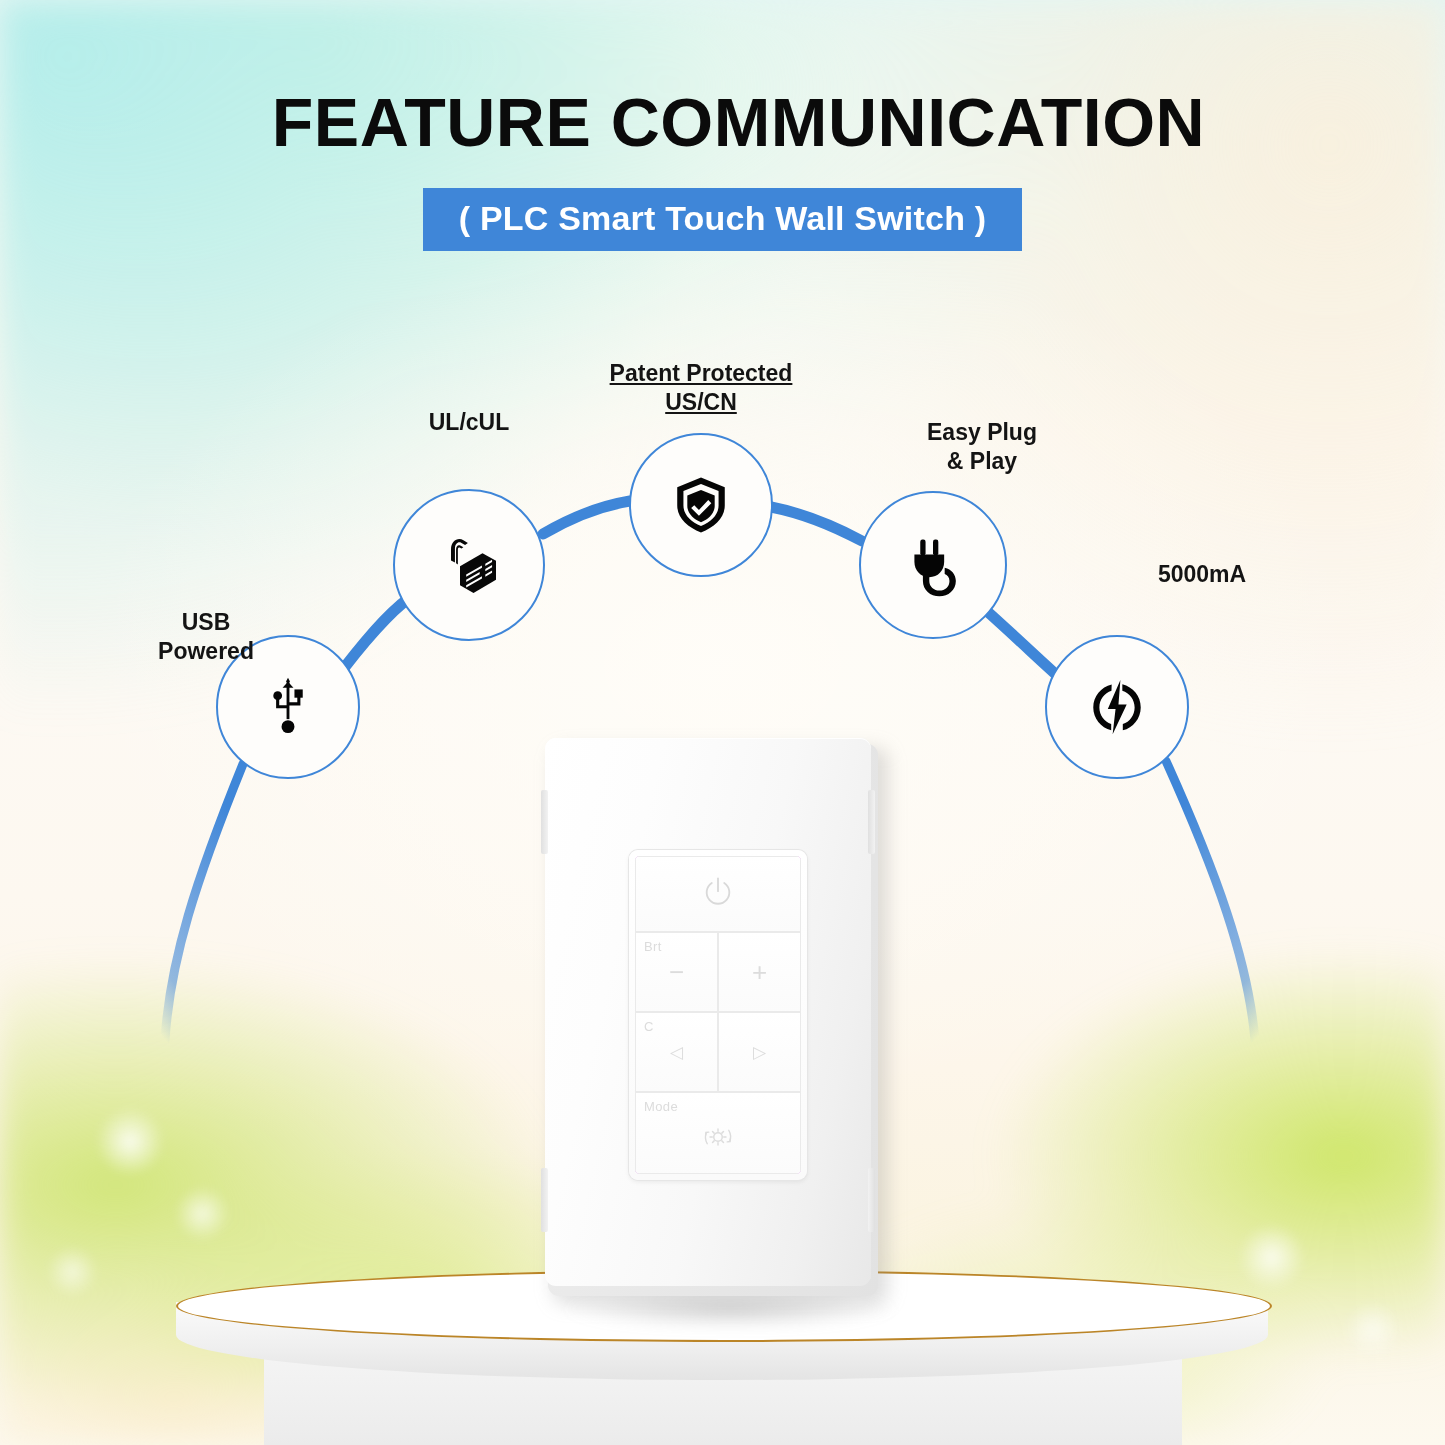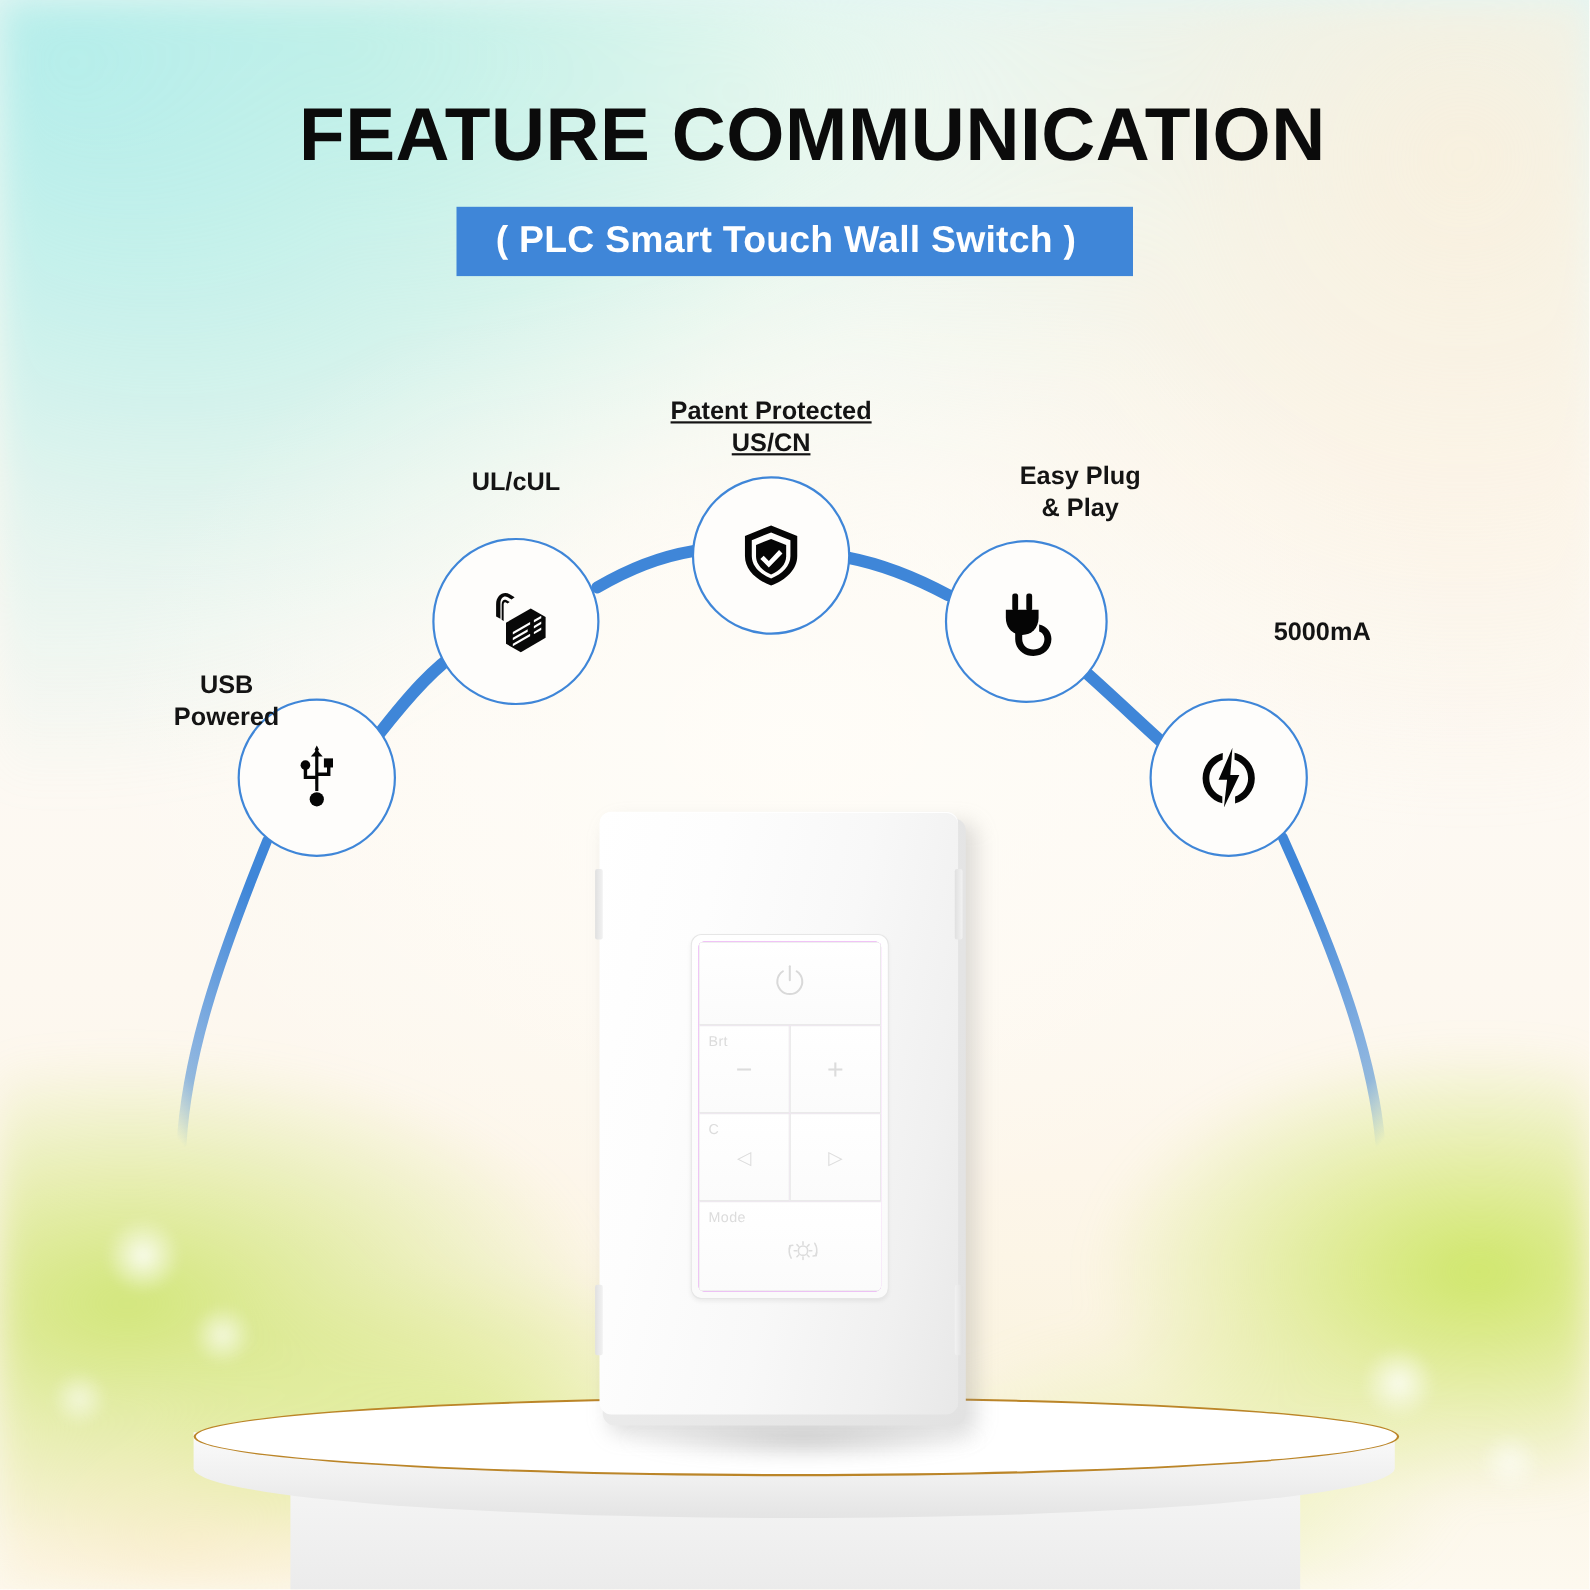--- a/index.html
+++ b/index.html
@@ -84,21 +84,21 @@
     left: 0;
     width: 100%;
     text-align: center;
   }
   .subtitle {
     display: inline-block;
     background: #3f86d8;
     color: #ffffff;
     font-size: 34px;
     font-weight: 600;
-    padding: 12px 52px 14px 36px;
+    padding: 12px 36px 14px 36px;
     line-height: 1.08;
     letter-spacing: .2px;
   }
 
   
   .arc-svg {
     position: absolute;
     left: 0;
     top: 0;
     width: 1445px;
@@ -261,21 +261,21 @@
     box-shadow: inset 0 0 0 1px #eaeaea;
     display: flex;
     align-items: center;
     justify-content: center;
   }
   .key-power { left: 0; top: 0; width: 166px; height: 76px; }
   .key-brt-minus { left: 0; top: 76px; width: 83px; height: 80px; }
   .key-brt-plus  { left: 83px; top: 76px; width: 83px; height: 80px; }
   .key-c-left    { left: 0; top: 156px; width: 83px; height: 80px; }
   .key-c-right   { left: 83px; top: 156px; width: 83px; height: 80px; }
-  .key-mode      { left: 0; top: 236px; width: 166px; height: 82px; padding-left: 12px; }
+  .key-mode      { left: 0; top: 236px; width: 166px; height: 82px; }
 
   .key-text {
     position: absolute;
     font-size: 13px;
     color: #dcdcdc;
     font-weight: 500;
     left: 9px;
     top: 7px;
     letter-spacing: .4px;
   }
@@ -355,21 +355,21 @@
 
         <path d="M29.5 40.5 L43.5 32.4 L43.5 34.4 L29.5 42.5 Z" fill="#ffffff"></path>
         <path d="M29.5 45.2 L41.5 38.3 L41.5 40.3 L29.5 47.2 Z" fill="#ffffff"></path>
         <path d="M46.5 30.8 L52.5 27.3 L52.5 29.3 L46.5 32.8 Z" fill="#ffffff"></path>
         <path d="M46.5 35.6 L52.5 32.1 L52.5 34.1 L46.5 37.6 Z" fill="#ffffff"></path>
         <path d="M46.5 40.4 L52.5 36.9 L52.5 38.9 L46.5 42.4 Z" fill="#ffffff"></path>
         <path d="M29.5 50 L43.5 41.9 L43.5 43.9 L29.5 52 Z" fill="#ffffff"></path>
       </svg>
     </span>
   </div>
-  <div class="node-label" style="left:381px; top:423px; width:176px;">UL/cUL</div>
+  <div class="node-label" style="left:381px; top:408px; width:176px;">UL/cUL</div>
 
   <div class="node" style="left:629px; top:433px; width:144px; height:144px;">
     <span>
       <svg width="62" height="62" viewBox="0 0 24 24" fill="#050505">
         <path d="M12 1.4 L21.2 5.1 L21.2 12.2 C21.2 17 17.3 20.6 12 22.6
                  C6.7 20.6 2.8 17 2.8 12.2 L2.8 5.1 Z
                  M12 3.9 L5.2 6.6 L5.2 12.2 C5.2 15.7 8 18.5 12 20.1
                  C16 18.5 18.8 15.7 18.8 12.2 L18.8 6.6 Z"></path>
         <path d="M12 6.2 L17.3 8.3 L17.3 12.3 C17.3 15.2 15 17.4 12 18.7
                  C9 17.4 6.7 15.2 6.7 12.3 L6.7 8.3 Z"></path>

